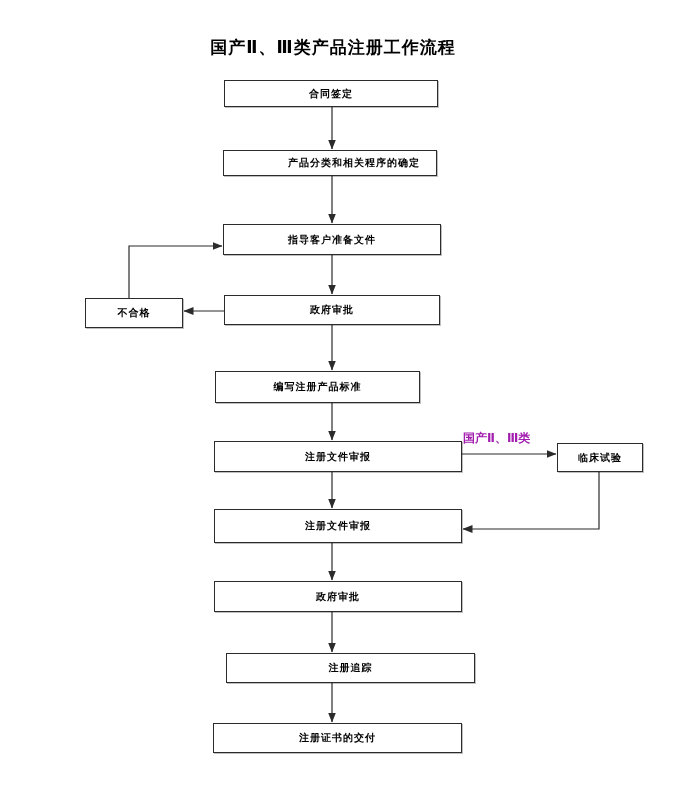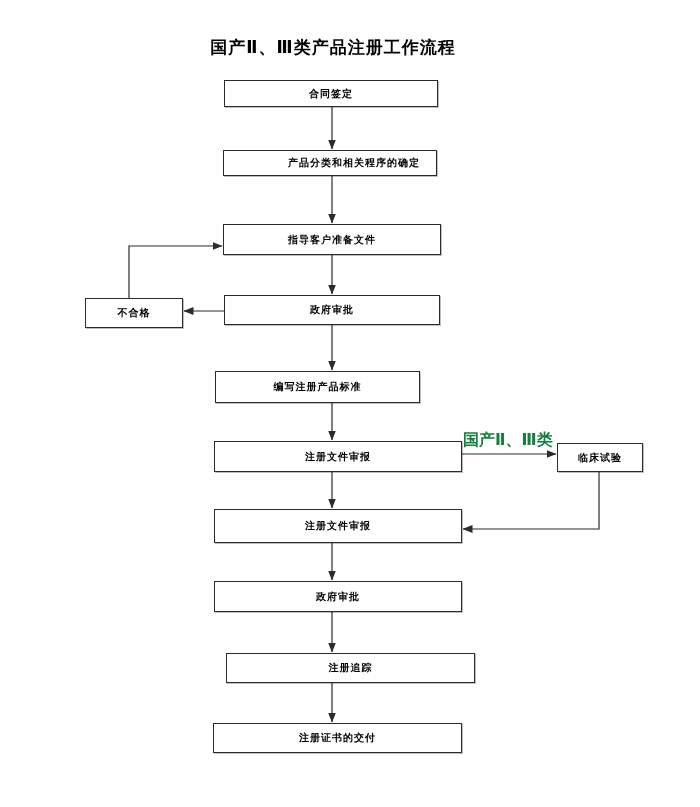--- a/index.html
+++ b/index.html
@@ -40,21 +40,21 @@
   .n-write-standard  { left: 215px; top: 371px; width: 205px; height: 32px; }
   .n-sample-test     { left: 214px; top: 441px; width: 248px; height: 31px; }
   .n-clinical        { left: 557px; top: 443px; width:  86px; height: 29px; }
   .n-submission      { left: 214px; top: 509px; width: 248px; height: 34px; }
   .n-gov-approval    { left: 214px; top: 581px; width: 248px; height: 31px; }
   .n-tracking        { left: 218px; top: 653px; width: 249px; height: 30px; margin-left: 8px; }
   .n-delivery        { left: 213px; top: 723px; width: 249px; height: 30px; }
   .branch-label {
     position: absolute;
     left: 463px; top: 430px; width: 90px;
-    font-size: 16px; font-weight: bold; color: #15803d;
+    font-size: 12px; font-weight: bold; color: #a21caf;
     white-space: nowrap;
   }
   svg.edges { position: absolute; left: 0; top: 0; pointer-events: none; }
   svg.edges line, svg.edges polyline {
     stroke: #2b2b2b; stroke-width: 1.2; fill: none;
   }
 </style>
 </head>
 <body>
 

